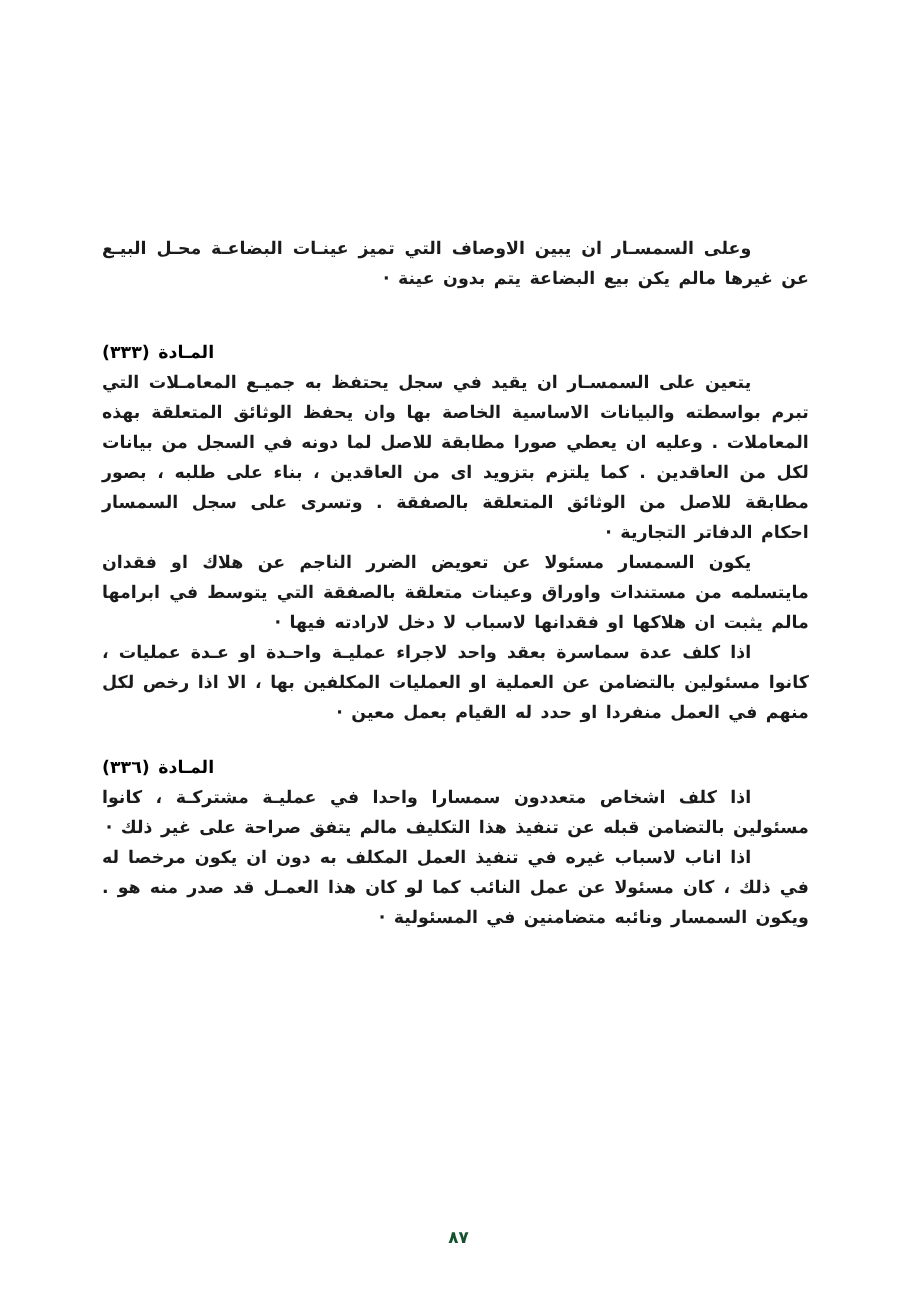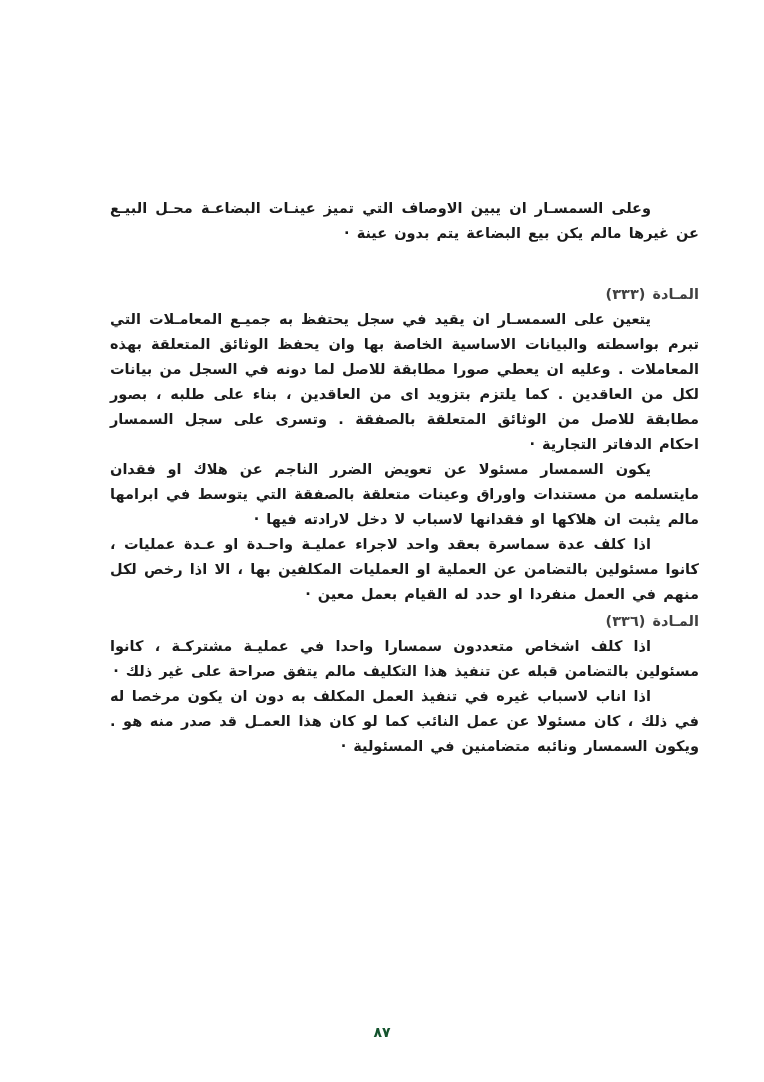--- a/index.html
+++ b/index.html
@@ -12,47 +12,47 @@
     width: 764px;
     height: 1082px;
     background: #ffffff;
     overflow: hidden;
     font-family: "DejaVu Sans", sans-serif;
     color: #1b1b1b;
   }
   .text-block {
     position: absolute;
     top: 196px;
-    right: 65px;
+    right: 90px;
     width: 589px;
     direction: rtl;
   }
   .body-text {
     margin: 0;
     font-size: 14.5px;
     font-weight: 700;
     line-height: 25px;
     text-align: justify;
     text-indent: 48px;
     word-spacing: 2px;
     color: #1b1b1b;
   }
   .article-title {
     margin: 0;
     font-size: 14.5px;
     font-weight: 700;
     line-height: 25px;
-    text-align: right;
+    text-align: left;
     word-spacing: 2px;
-    color: #404040;
+    color: #000000;
   }
   .title-333 { margin-top: 36px; }
   .title-334 { margin-top: 12px; }
   .title-335 { margin-top: 12px; }
-  .title-336 { margin-top: 2px; }
+  .title-336 { margin-top: 21px; }
   .title-337 { margin-top: 24px; }
   .page-number {
     position: absolute;
     top: 1024px;
     left: 0;
     width: 100%;
     text-align: center;
     font-size: 14px;
     font-weight: 700;
     letter-spacing: 2px;

